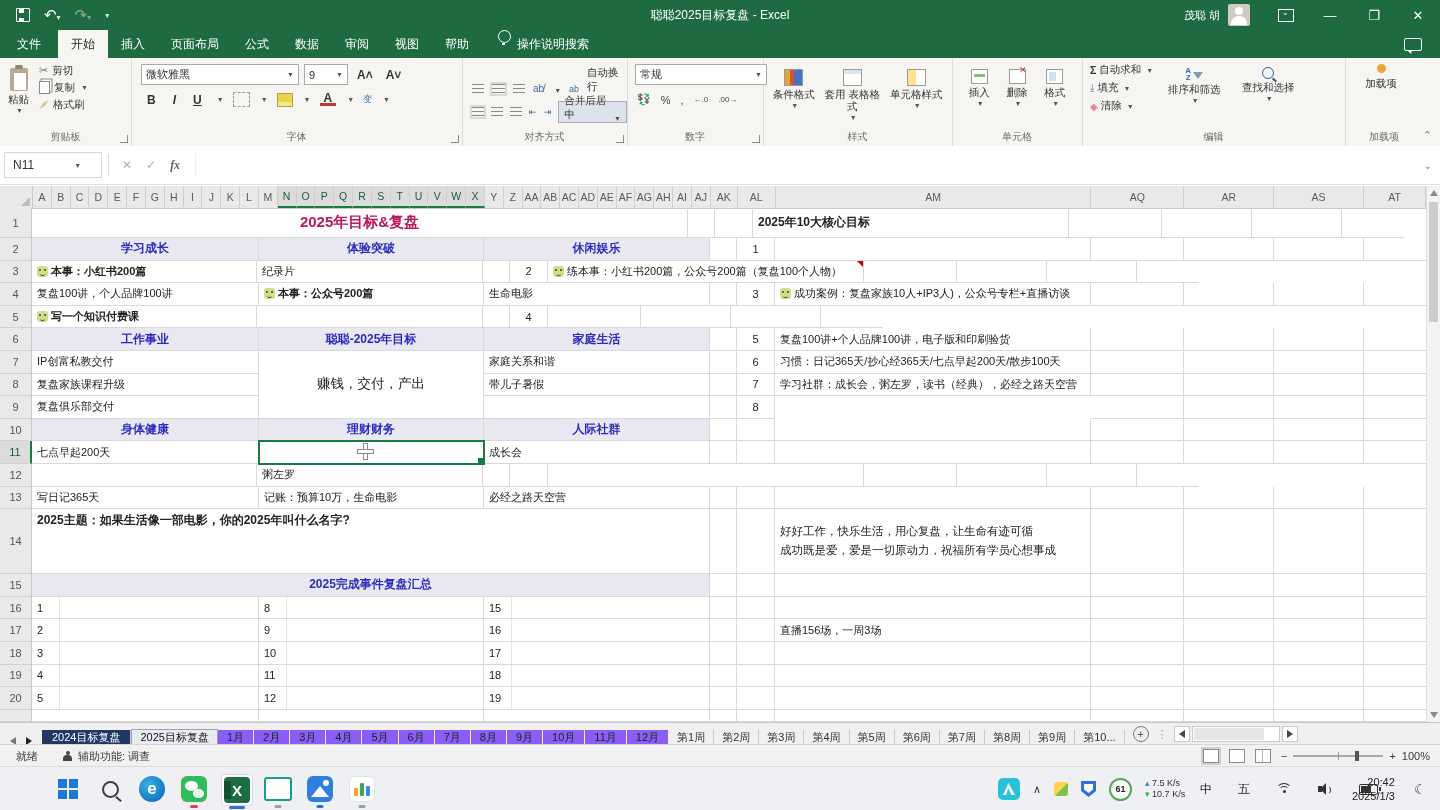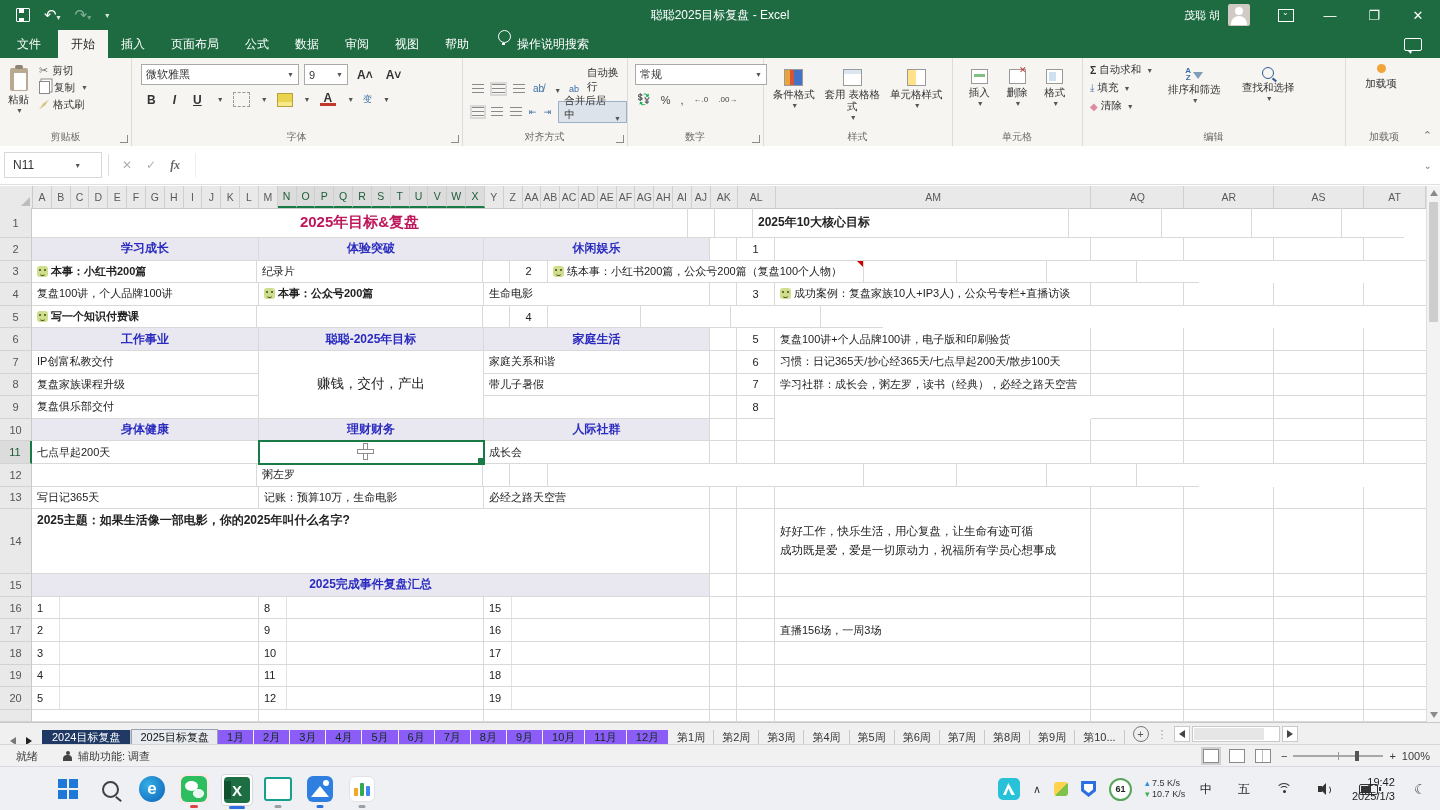--- a/index.html
+++ b/index.html
@@ -895,16 +895,16 @@
         <i class="a1"></i>
         <i class="a2"></i>
         <i class="a3"></i>
       </span>
     <span class="vol">
         <i></i>
       </span>
     <span class="batt"></span>
   </div>
   <div class="tray" style="left:1352px">
-    <span class="clock"><span>19:42</span><br><span>2025/1/3</span></span>
+    <span class="clock"><span>20:42</span><br><span>2025/1/3</span></span>
   </div>
   <span class="tray moon" style="left:1414px">☾</span>
 </div>
 
 </body></html>

